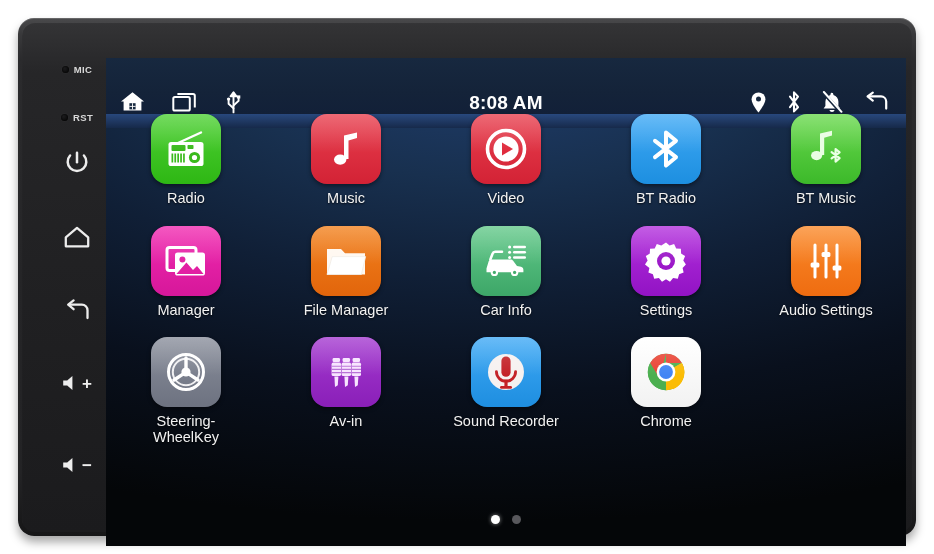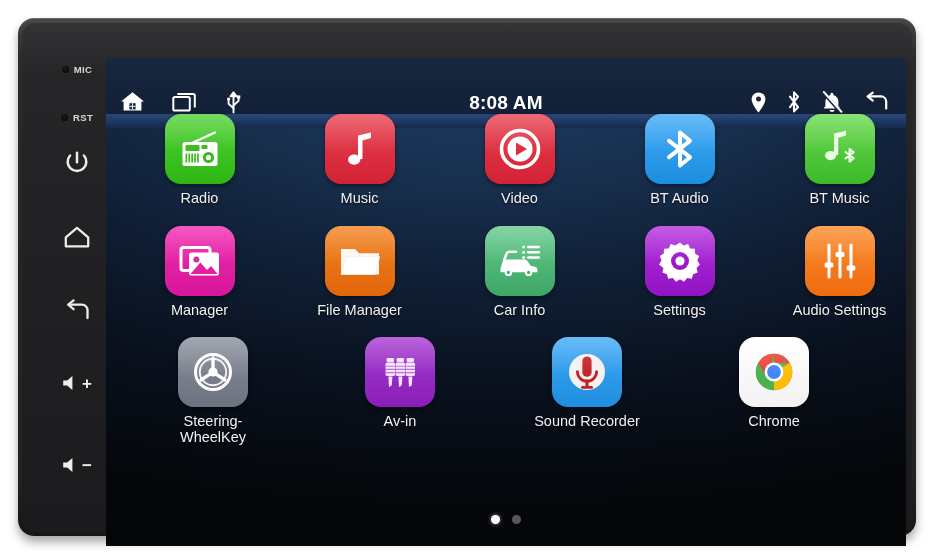--- a/index.html
+++ b/index.html
@@ -60,21 +60,21 @@
     display:flex;align-items:flex-end;color:#fff;
   }
   #sb-left{display:flex;align-items:center;gap:27px;padding-left:14px;}
   #sb-clock{position:absolute;left:0;width:100%;text-align:center;font-size:19px;font-weight:bold;letter-spacing:.2px;pointer-events:none;}
   #sb-right{position:absolute;right:16px;display:flex;align-items:center;gap:19px;}
   .sb-ico{display:flex;align-items:center;justify-content:center;}
 
   
   #grid{position:absolute;left:0;top:56px;width:100%;height:404px;}
   .row{display:flex;}
-  .cell{width:160px;display:flex;flex-direction:column;align-items:center;padding-left:27px;}
+  .cell{width:160px;display:flex;flex-direction:column;align-items:center;}
   .tile{
     width:70px;height:70px;border-radius:16px;
     display:flex;align-items:center;justify-content:center;
     box-shadow:0 2px 4px rgba(0,0,0,.45);
     position:relative;overflow:hidden;
   }
   .tile::after{content:"";position:absolute;inset:0;border-radius:16px;
     background:linear-gradient(180deg,rgba(255,255,255,.22),rgba(255,255,255,0) 55%);
     pointer-events:none;}
   .lbl{
@@ -285,21 +285,21 @@
             </div>
             <div class="lbl">Video</div>
           </div>
 
           <div class="cell">
             <div class="tile t-blue">
               <svg width="44" height="46" viewBox="0 0 44 46" fill="none" stroke="#fff" stroke-width="4" stroke-linejoin="round" stroke-linecap="round">
                 <path d="M11 14.8 L32 31.2 L22 39.5 L22 6.5 L32 14.8 L11 31.2"></path>
               </svg>
             </div>
-            <div class="lbl">BT Audio</div>
+            <div class="lbl">BT Radio</div>
           </div>
 
           <div class="cell">
             <div class="tile t-btgreen">
               <svg width="50" height="50" viewBox="0 0 50 50">
                 <path d="M19 31 V9.6 L31 6.8 V11.6 L23.2 13.8 V31 Z" fill="#e8fde2"></path>
                 <ellipse cx="15.6" cy="31.6" rx="5.6" ry="4.6" fill="#e8fde2"></ellipse>
                 <g fill="none" stroke="#eaffe4" stroke-width="2.2" stroke-linejoin="round" stroke-linecap="round">
                   <path d="M30.6 28.2 L38.6 34.2 L34.6 37.6 L34.6 25 L38.6 28.4 L30.6 34.4"></path>
                 </g>

